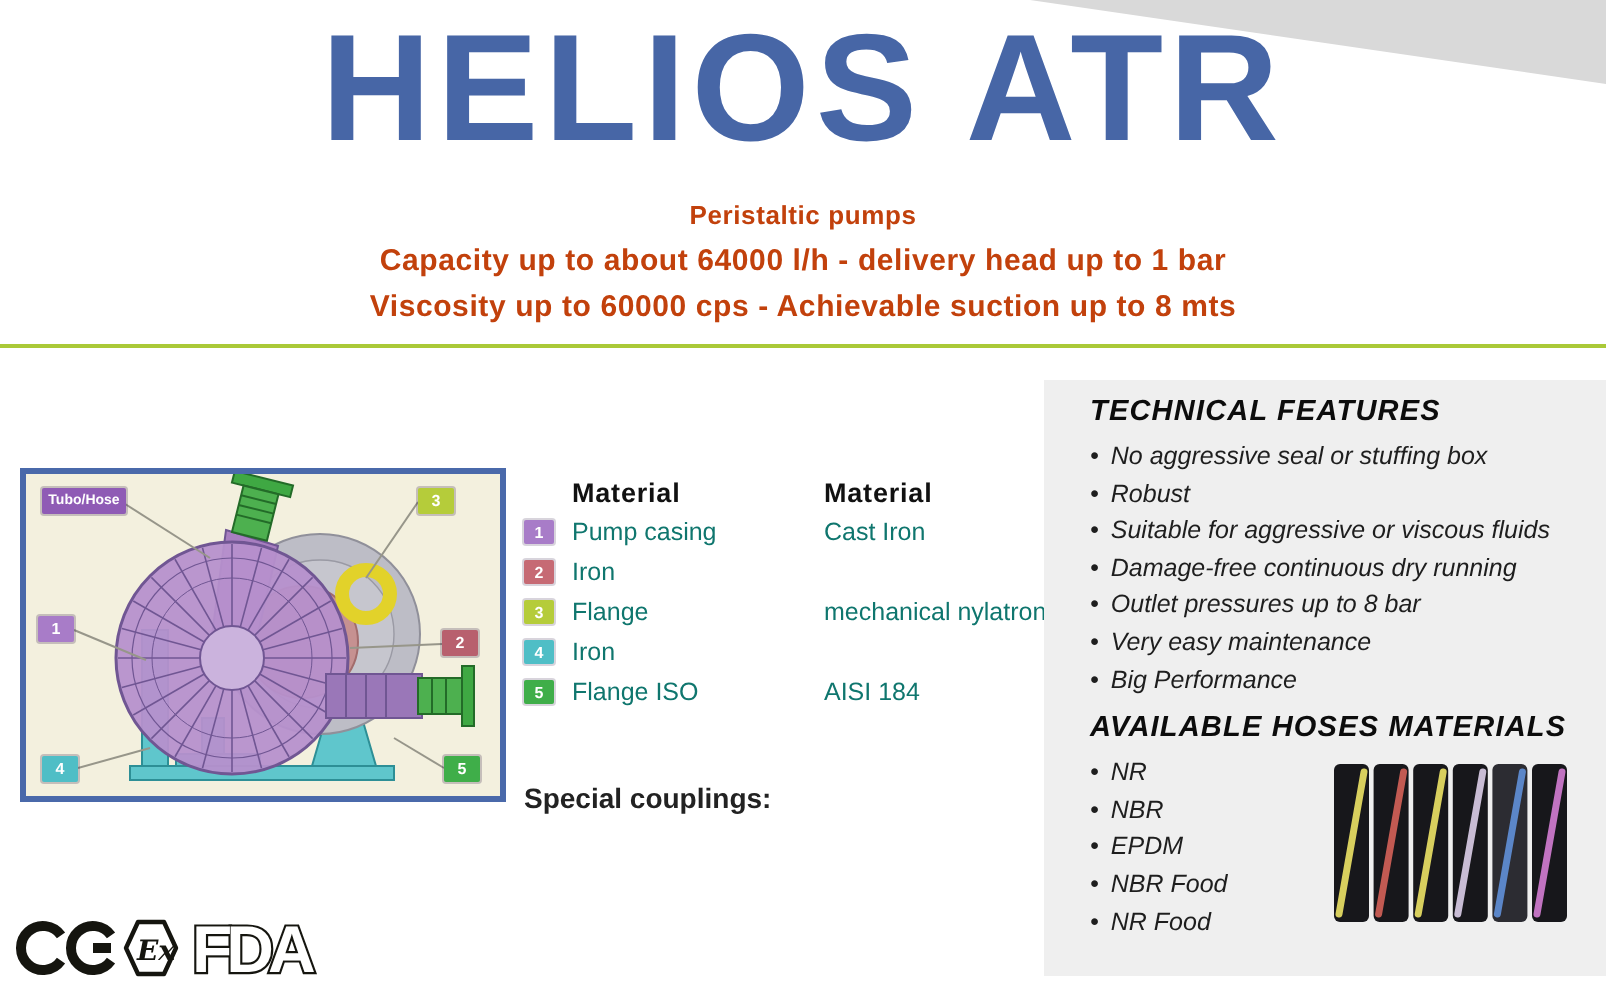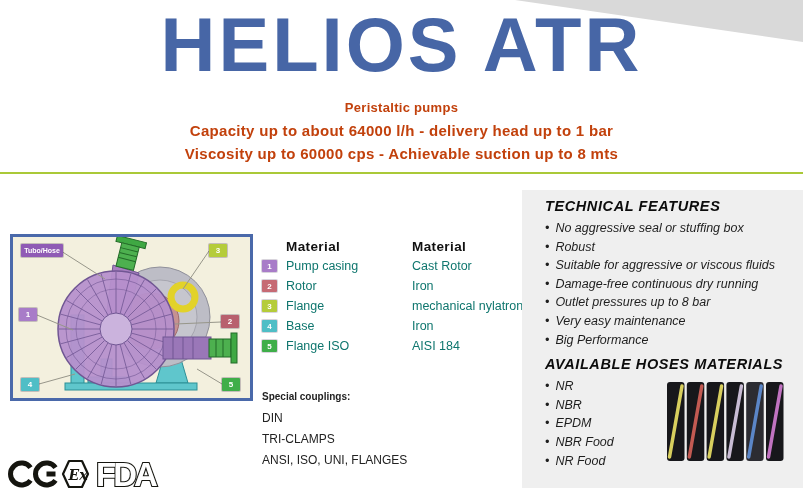--- a/index.html
+++ b/index.html
@@ -30,21 +30,21 @@
   
   .parts{position:absolute;left:262px;top:236px;width:262px;}
   .prow{display:grid;grid-template-columns:24px 126px auto;align-items:center;height:20px;}
   .phead{font-weight:bold;font-size:13.5px;letter-spacing:.4px;}
   .pcell{font-size:12.5px;color:#0f766e;}
   .pbadge{width:15px;height:12px;border-radius:1px;color:#fff;font-size:8px;font-weight:bold;
           display:flex;align-items:center;justify-content:center;box-shadow:0 0 0 1px rgba(60,40,80,.2);}
 
   
   .couplings{position:absolute;left:262px;top:391px;color:#222;}
-  .ctitle{font-weight:bold;font-size:10px;margin-bottom:9px;}
+  .ctitle{font-weight:bold;font-size:14px;margin-bottom:9px;}
   .citem{font-size:12px;margin-bottom:7px;}
 
   
   .panel{position:absolute;left:522px;top:190px;width:281px;height:298px;}
   .panel-inner{padding:8px 0 0 23px;font-style:italic;}
   .panel h2{margin:0 0 5px 0;font-size:14.5px;font-weight:bold;letter-spacing:.6px;color:#0c0c0c;}
   .panel h2.second{margin-top:7px;}
   .bitem{display:flex;font-size:12.5px;color:#1e1e1e;line-height:18.6px;}
   .bullet{margin-right:6px;}
   .hoses-svg{position:absolute;left:145px;top:192px;}
@@ -162,52 +162,45 @@
   <div class="parts">
     <div class="prow">
       <span></span>
       <span class="phead">Material</span>
       <span class="phead">Material</span>
     </div>
     <div id="parts-rows">
         <div class="prow">
           <span class="pbadge" style="background: rgb(168, 124, 200);">1</span>
           <span class="pcell">Pump casing</span>
-          <span class="pcell">Cast Rotor</span>
+          <span class="pcell">Cast Iron</span>
         </div>
         <div class="prow">
           <span class="pbadge" style="background: rgb(198, 106, 116);">2</span>
-          <span class="pcell">Rotor</span>
           <span class="pcell">Iron</span>
         </div>
         <div class="prow">
           <span class="pbadge" style="background: rgb(181, 204, 58);">3</span>
           <span class="pcell">Flange</span>
           <span class="pcell">mechanical nylatron</span>
         </div>
         <div class="prow">
           <span class="pbadge" style="background: rgb(79, 190, 198);">4</span>
-          <span class="pcell">Base</span>
           <span class="pcell">Iron</span>
         </div>
         <div class="prow">
           <span class="pbadge" style="background: rgb(63, 174, 73);">5</span>
           <span class="pcell">Flange ISO</span>
           <span class="pcell">AISI 184</span>
         </div>
       </div>
   </div>
 
   <div class="couplings">
     <div class="ctitle">Special couplings:</div>
-    <div>
-        <div class="citem">DIN</div>
-        <div class="citem">TRI-CLAMPS</div>
-        <div class="citem">ANSI, ISO, UNI, FLANGES</div>
-      </div>
   </div>
 
   <div class="panel" style="background: rgb(239, 239, 239);">
     <div class="panel-inner">
       <h2>TECHNICAL FEATURES</h2>
       <div>
           <div class="bitem">
             <span class="bullet">•</span>
             <span>No aggressive seal or stuffing box</span>
           </div>

